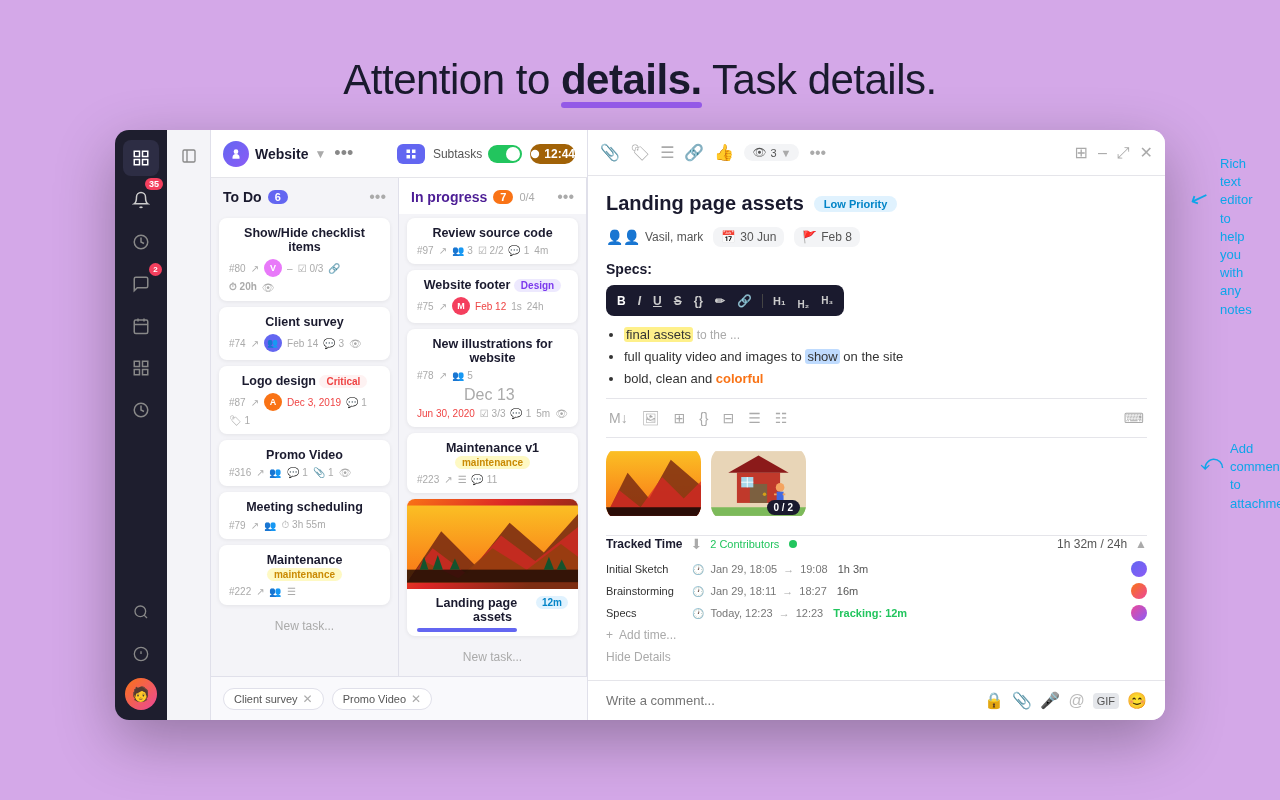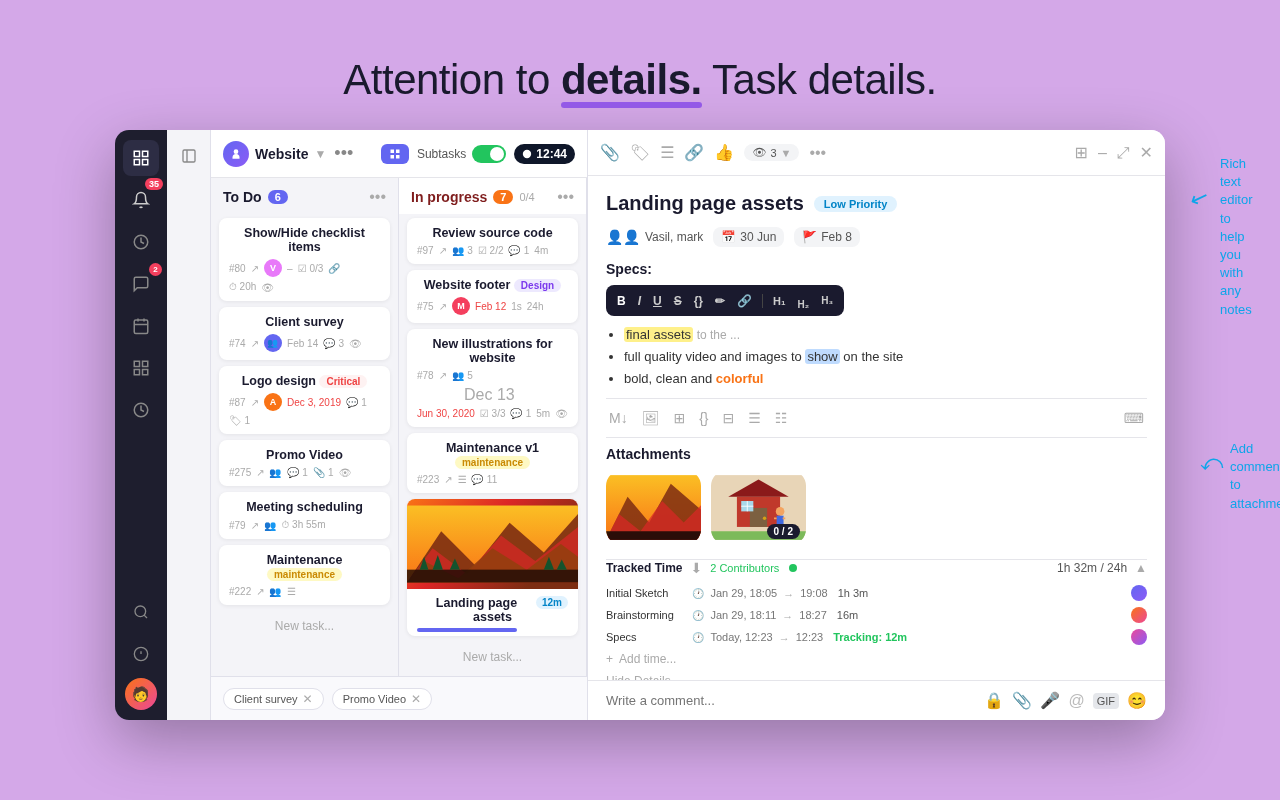--- a/index.html
+++ b/index.html
@@ -179,24 +179,24 @@
       content: '';
       position: absolute;
       right: 2px;
       top: 2px;
       width: 14px;
       height: 14px;
       background: white;
       border-radius: 50%;
     }
     .timer-badge {
-      background: #0f172a;
+      background: #a16207;
       color: white;
       border-radius: 14px;
-      padding: 3px 8px;
+      padding: 3px 0;
       font-size: 12px;
       font-weight: 600;
       display: flex;
       align-items: center;
       gap: 4px;
     }
     
     .columns-container {
       display: flex;
       flex: 1;
@@ -300,21 +300,21 @@
       font-size: 12px;
       padding: 6px 10px;
       cursor: pointer;
       margin: 2px 4px;
     }
     
     .col-inprogress .column-header { background: #fff; }
     .inprogress-label {
       font-weight: 700;
       font-size: 14px;
-      color: #7f1d1d;
+      color: #4c1d95;
     }
     .inprogress-count {
       background: #f97316;
       color: white;
       border-radius: 10px;
       padding: 1px 7px;
       font-size: 11px;
       font-weight: 700;
     }
     .inprogress-limit {
@@ -822,21 +822,21 @@
                   <div class="task-title">Show/Hide checklist items</div>
                   <div class="task-meta">
                     <span class="task-id">#80</span>
                     <span class="task-arrow">↗</span>
                     <span class="avatar-sm" style="background:#e879f9;">V</span>
                     <span style="color:#aaa;font-size:10px;">–</span>
                     <span style="font-size:10px;color:#aaa;">☑ 0/3</span>
                     <span style="font-size:10px;color:#aaa;">🔗</span>
                   </div>
                   <div class="task-bottom">
-                    <span style="font-size:10px;color:#aaa;">⏱ 20h</span>
+                    <span style="font-size:10px;color:#aaa;font-weight:bold;">⏱ 20h</span>
                     <span style="font-size:10px;color:#aaa;">👁</span>
                   </div>
                 </div>
 
                 <div class="task-card">
                   <div class="task-title">Client survey</div>
                   <div class="task-meta">
                     <span class="task-id">#74</span>
                     <span class="task-arrow">↗</span>
                     <span class="avatar-sm" style="background:#6366f1;">👥</span>
@@ -856,21 +856,21 @@
                     <span style="font-size:10px;color:#aaa;">💬 1</span>
                   </div>
                   <div class="task-bottom">
                     <span style="font-size:10px;color:#aaa;">🏷 1</span>
                   </div>
                 </div>
 
                 <div class="task-card">
                   <div class="task-title">Promo Video</div>
                   <div class="task-meta">
-                    <span class="task-id">#275</span>
+                    <span class="task-id">#316</span>
                     <span class="task-arrow">↗</span>
                     <span style="font-size:10px;color:#aaa;">👥</span>
                     <span style="font-size:10px;color:#aaa;">💬 1</span>
                     <span style="font-size:10px;color:#aaa;">📎 1</span>
                     <span style="font-size:10px;color:#aaa;">👁</span>
                   </div>
                 </div>
 
                 <div class="task-card">
                   <div class="task-title">Meeting scheduling</div>
@@ -1081,21 +1081,20 @@
           <span class="format-icon">⊞</span>
           <span class="format-icon">{}</span>
           <span class="format-icon">⊟</span>
           <span class="format-icon">☰</span>
           <span class="format-icon">☷</span>
           <div style="flex:1;"></div>
           <span class="format-icon">⌨</span>
         </div>
 
         
-        <div class="attachments-label">Attachments</div>
         <div class="attachments-row">
           <div class="attachment-thumb">
             <svg class="attachment-thumb-bg" viewBox="0 0 110 75" xmlns="http://www.w3.org/2000/svg">
               <defs>
                 <linearGradient id="mtnGrad" x1="0" y1="0" x2="0" y2="1">
                   <stop offset="0%" stop-color="#fbbf24"></stop>
                   <stop offset="100%" stop-color="#f97316"></stop>
                 </linearGradient>
               </defs>
               <rect width="110" height="75" fill="url(#mtnGrad)"></rect>

